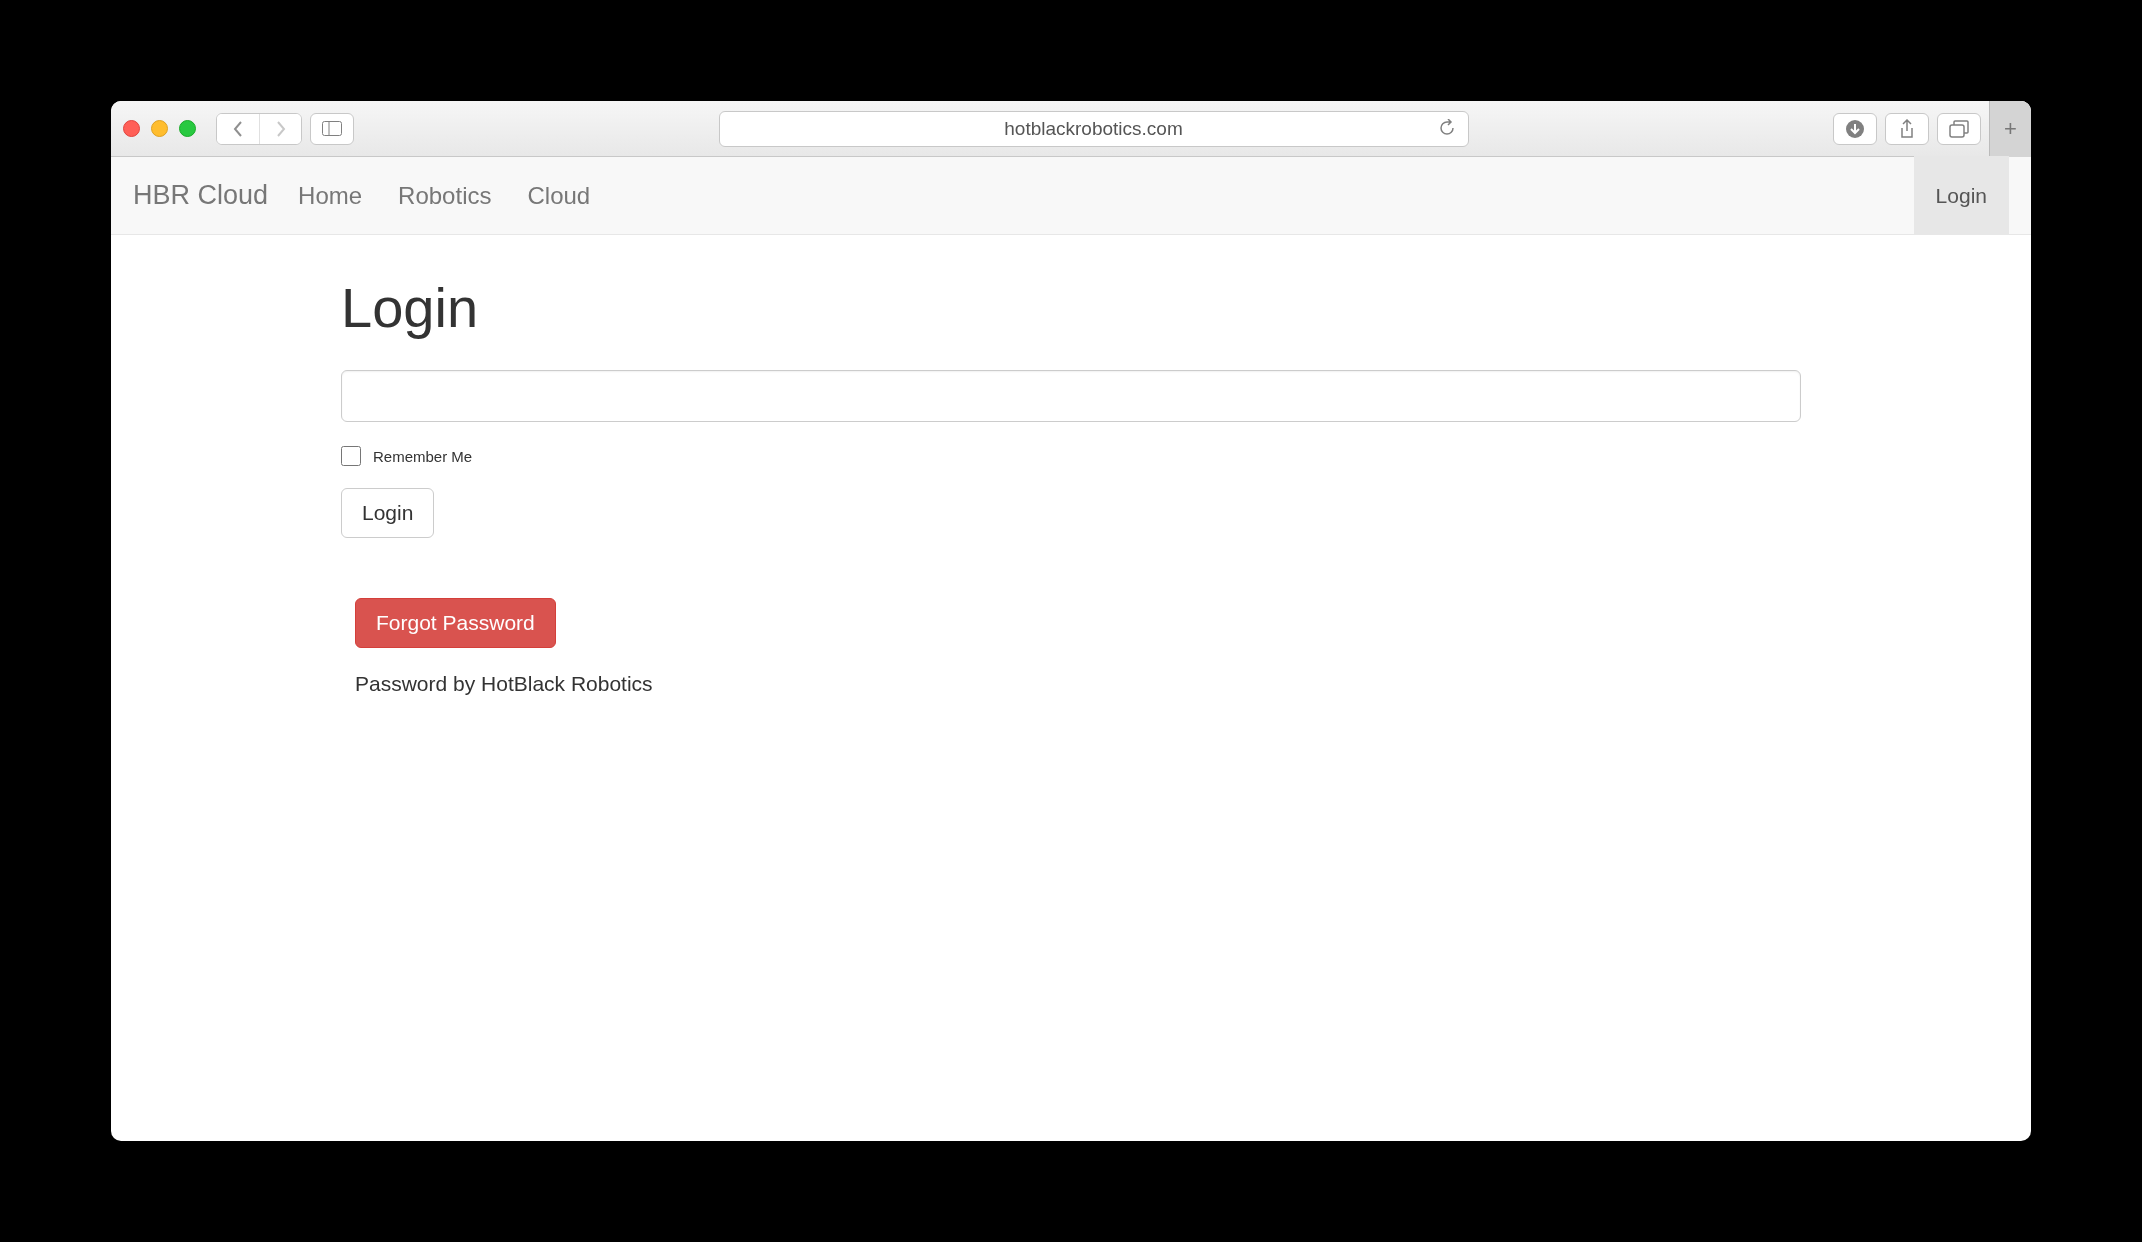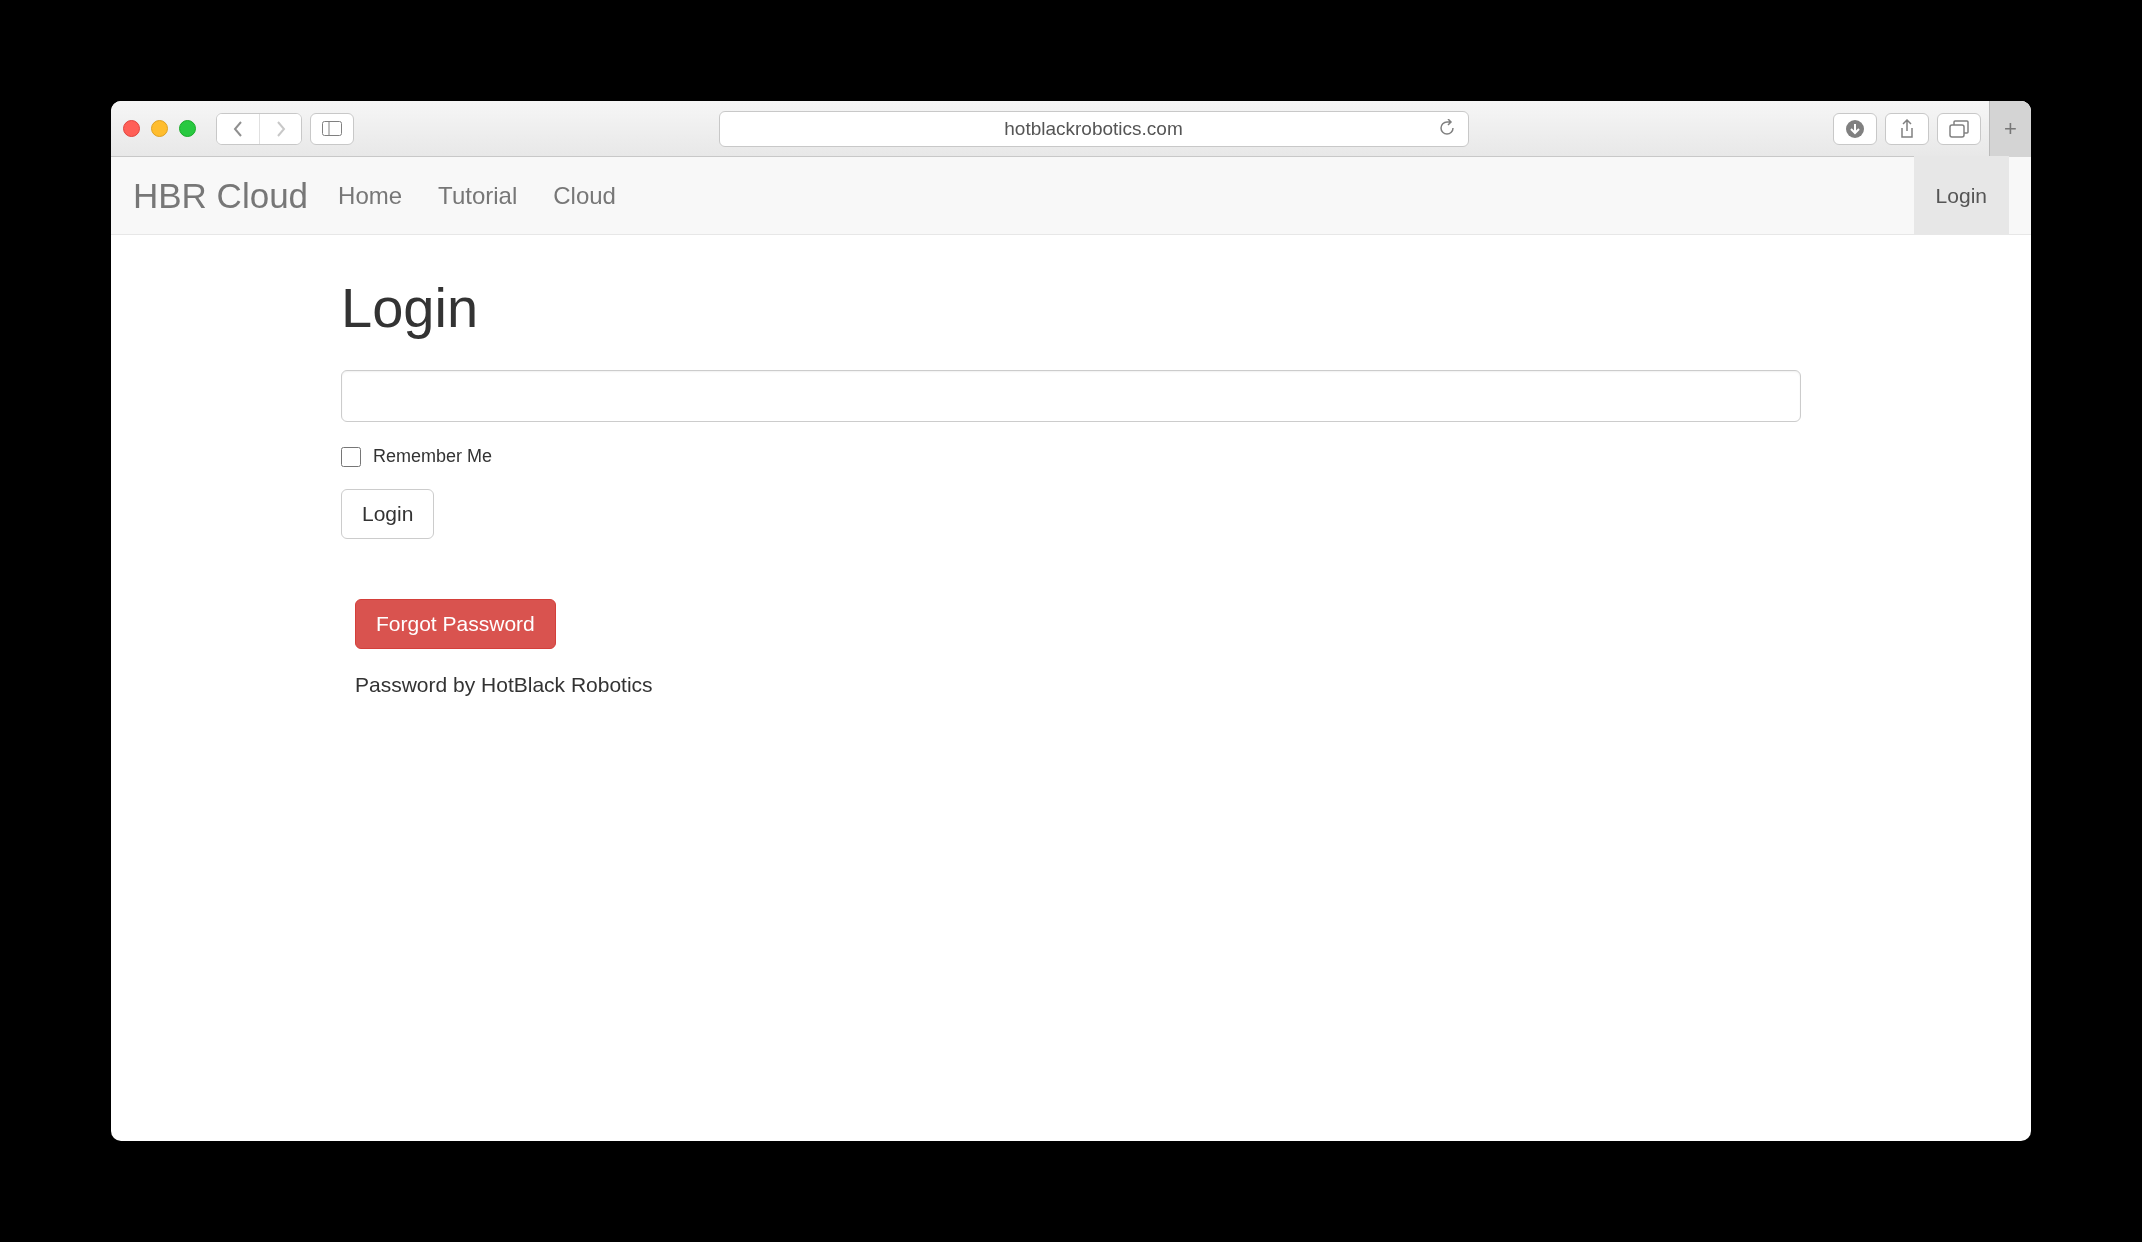--- a/index.html
+++ b/index.html
@@ -136,21 +136,21 @@
     .page-navbar {
       height: 78px;
       background: #f8f8f8;
       border-bottom: 1px solid #e7e7e7;
       display: flex;
       align-items: center;
       padding: 0 22px;
     }
     
     .navbar-brand {
-      font-size: 35px;
+      font-size: 27px;
       color: #777;
       margin-right: 30px;
     }
     
     .navbar-nav {
       display: flex;
       gap: 36px;
     }
     
     .navbar-link {
@@ -218,21 +218,21 @@
     
     .checkbox-input {
       width: 20px;
       height: 20px;
       border: 1px solid #ccc;
       border-radius: 4px;
       background: #fff;
     }
     
     .checkbox-label {
-      font-size: 18px;
+      font-size: 15px;
       color: #333;
     }
     
     .btn {
       display: inline-block;
       padding: 12px 20px;
       font-size: 21px;
       border-radius: 6px;
       cursor: pointer;
       border: 1px solid transparent;
@@ -328,21 +328,21 @@
 
     <div class="new-tab-btn">
       <span>+</span>
     </div>
   </div>
 
   <div class="page-navbar">
     <div class="navbar-brand">HBR Cloud</div>
     <div class="navbar-nav">
       <span class="navbar-link">Home</span>
-      <span class="navbar-link">Tutorial</span>
+      <span class="navbar-link">Robotics</span>
       <span class="navbar-link">Cloud</span>
     </div>
     <div class="navbar-right">
       <span class="navbar-login">Login</span>
     </div>
   </div>
 
   <div class="page-content">
     <h1 class="page-title">Login</h1>
     

